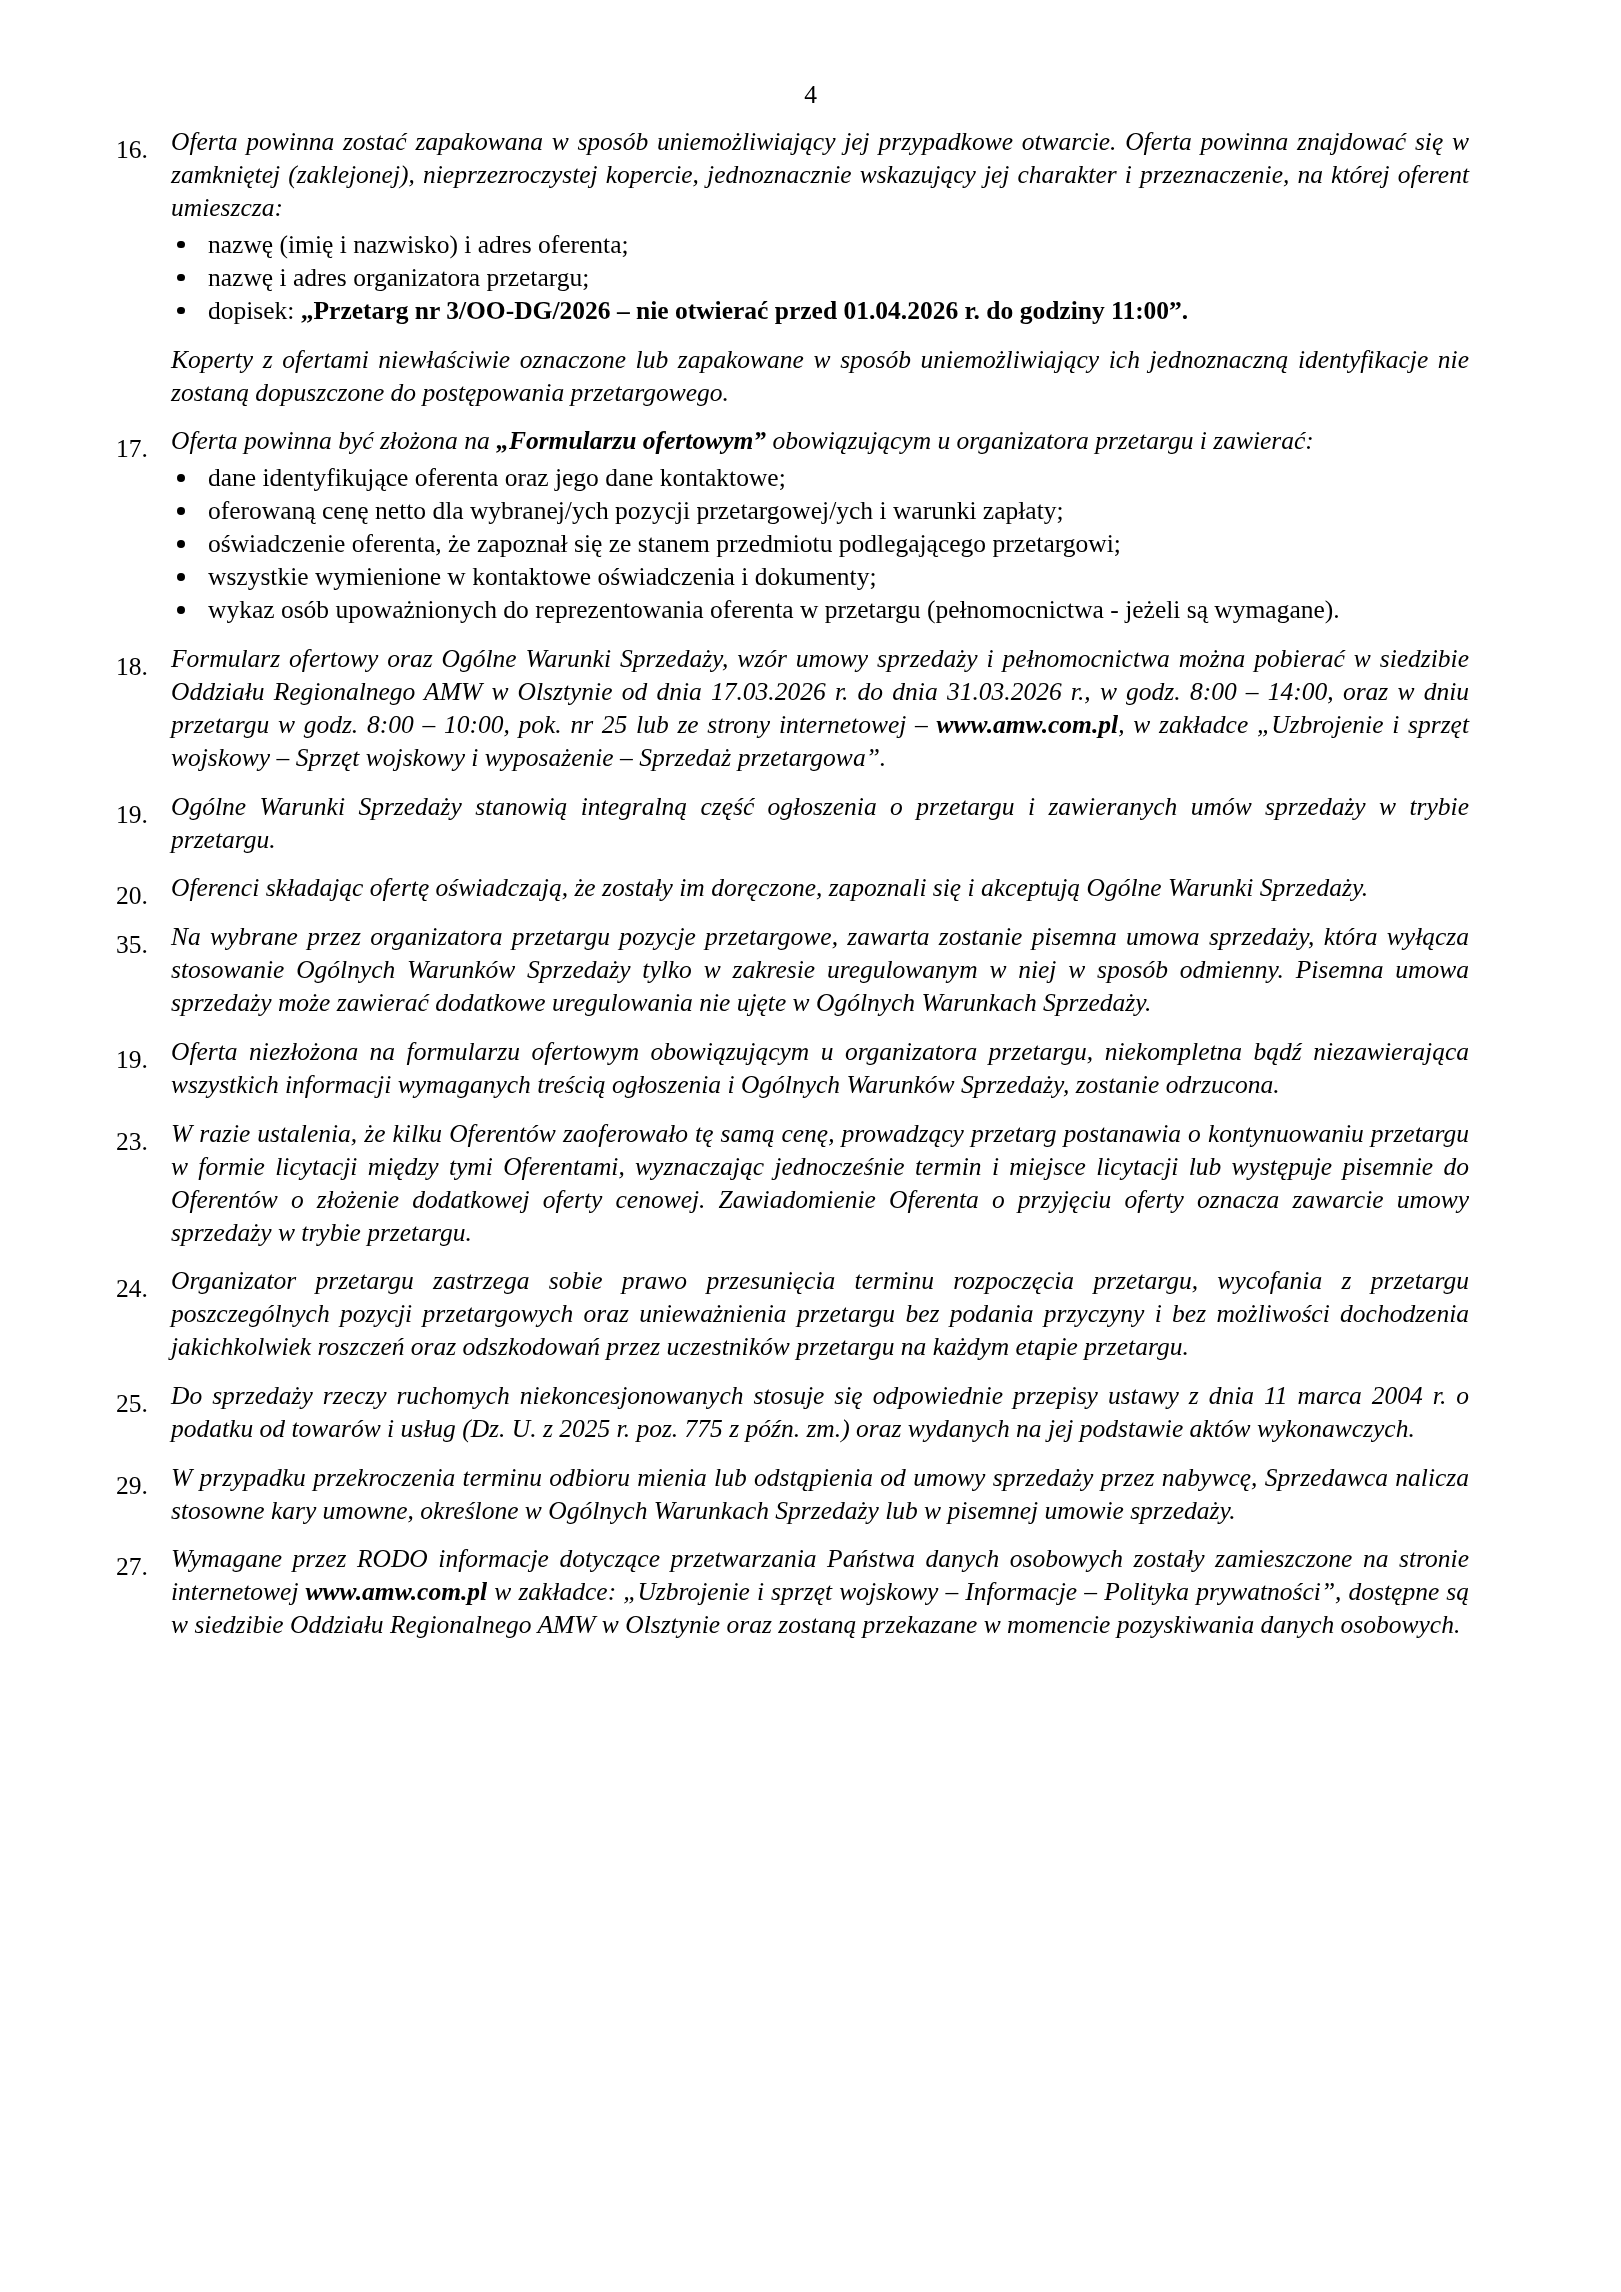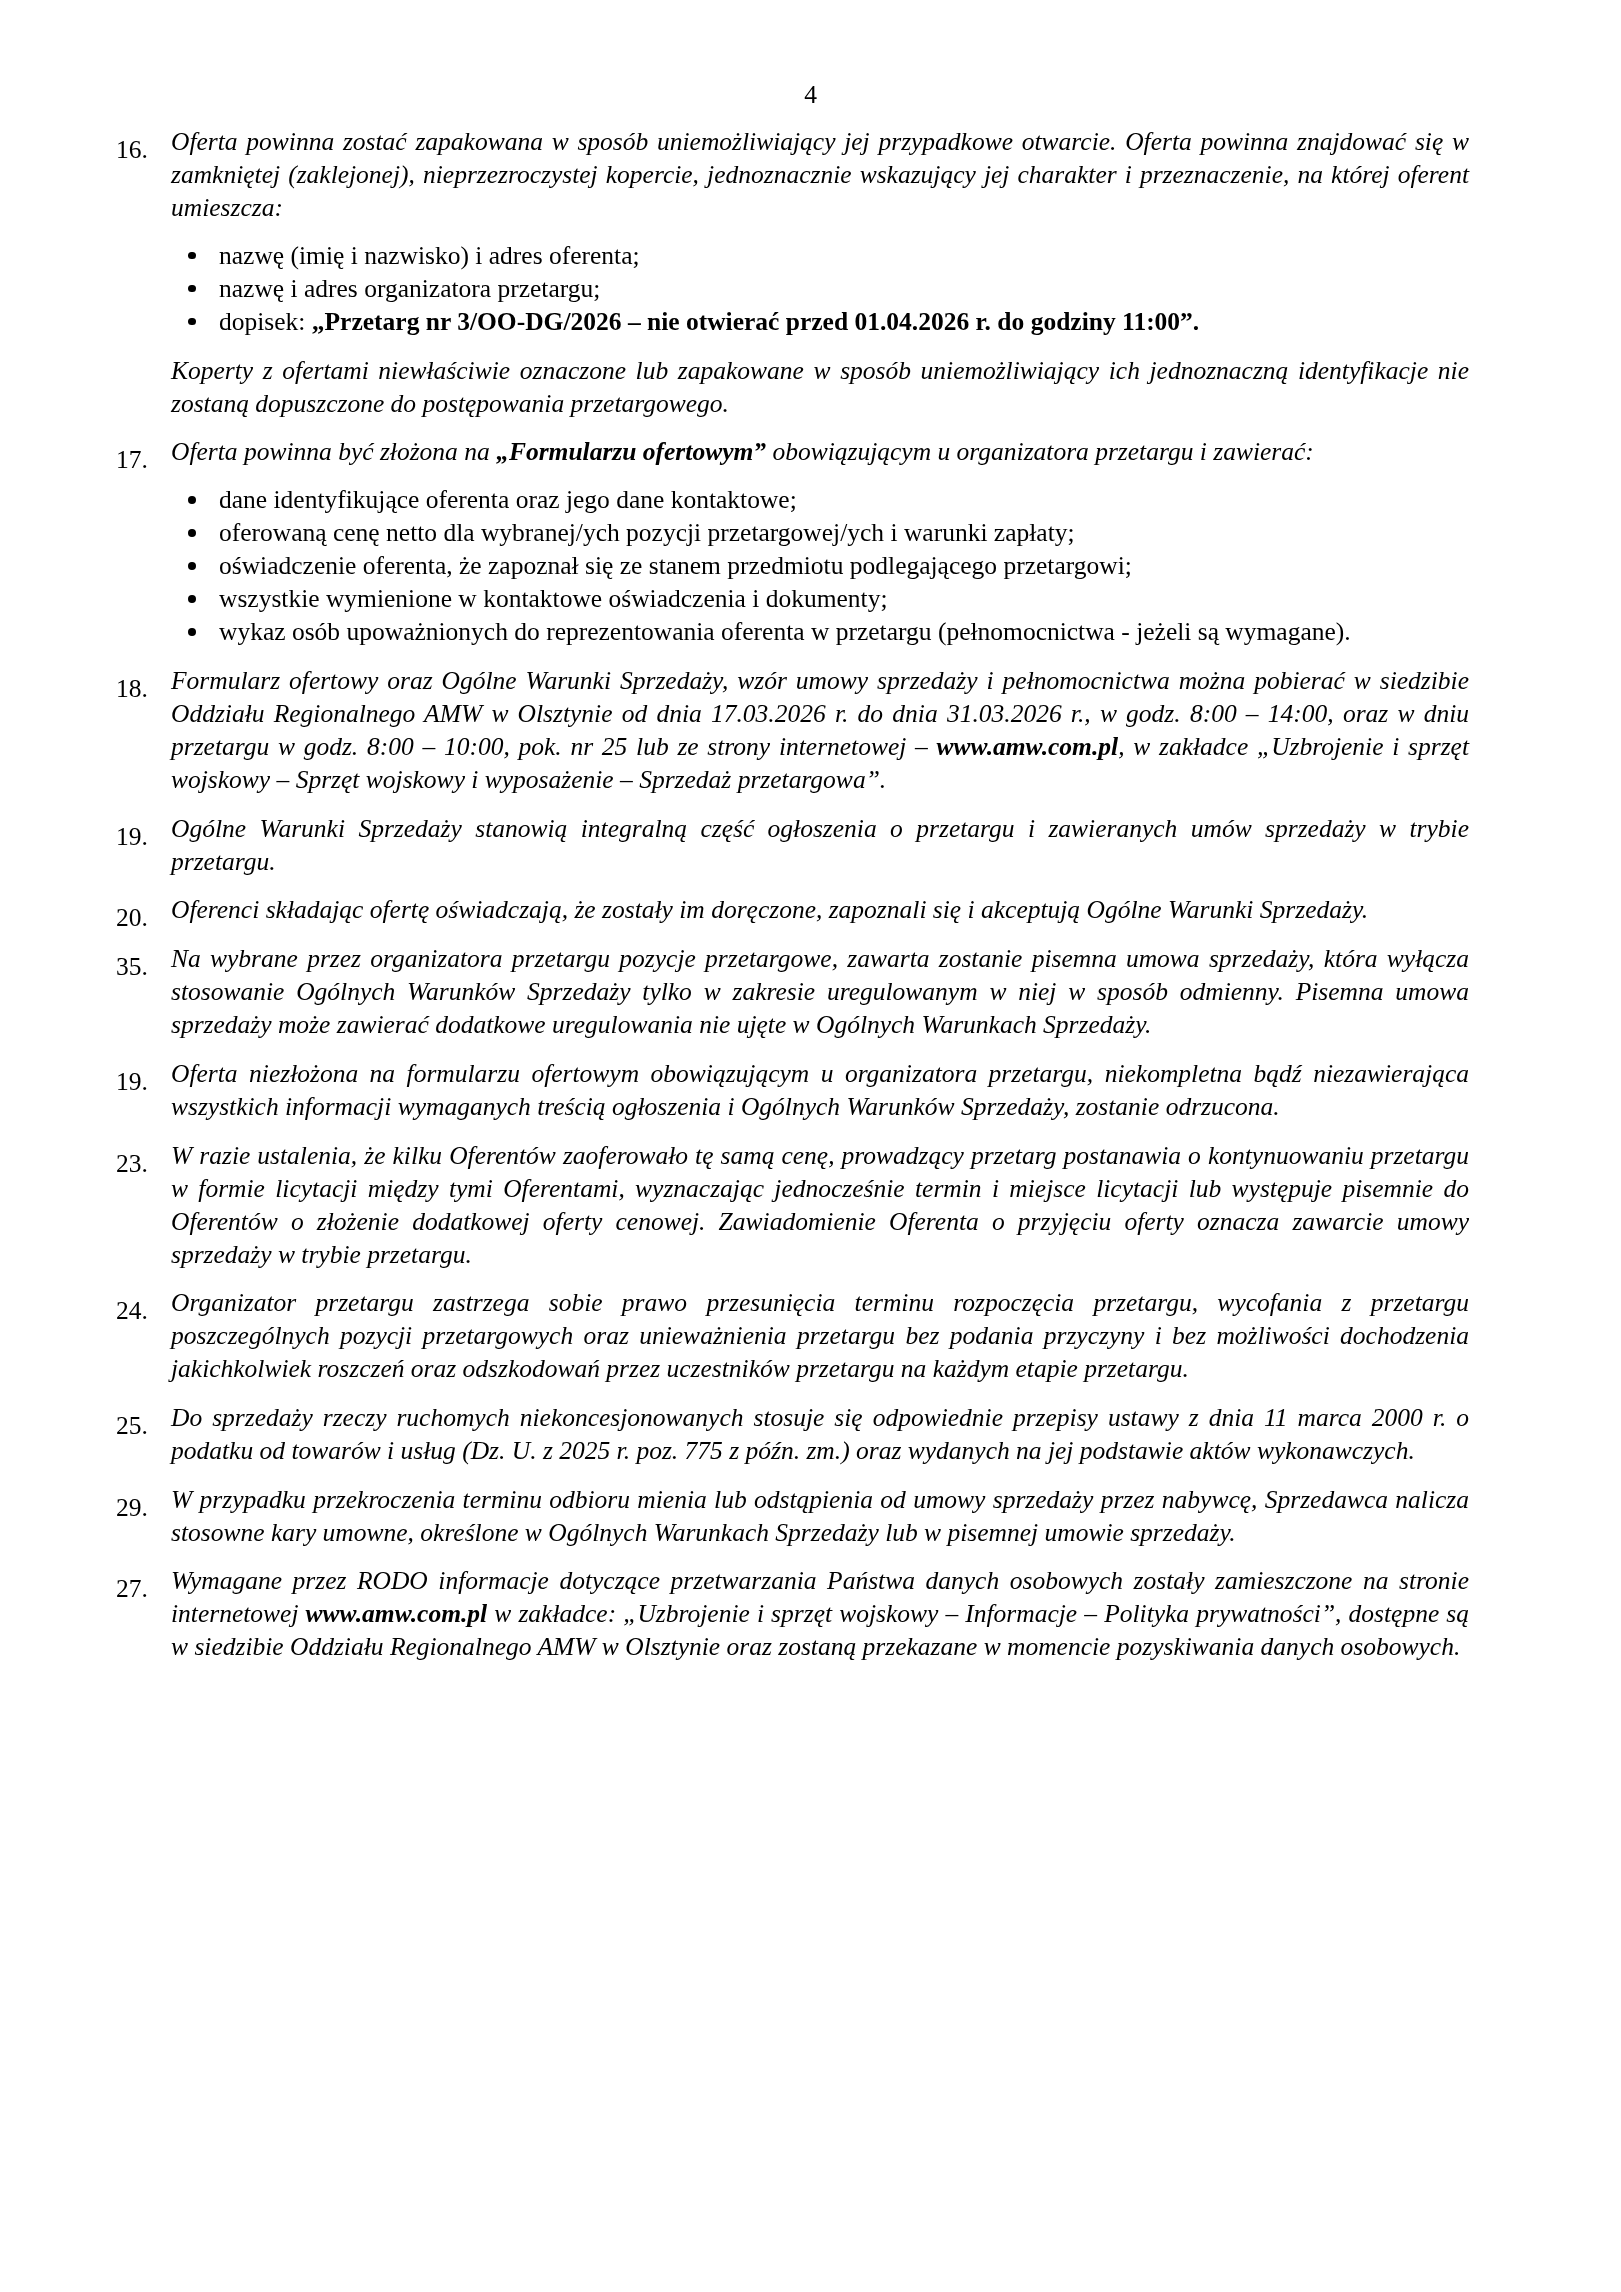--- a/index.html
+++ b/index.html
@@ -11,21 +11,21 @@
     font-size: 25.5px; line-height: 33px;
   }
   .page-number {
     position: absolute; top: 78px; left: 0; width: 1621px; text-align: center;
     font-size: 25.5px;
   }
   .content { position: absolute; left: 116px; top: 125px; width: 1353px; }
   .item { position: relative; padding-left: 55px; margin-bottom: 15.7px; text-align: justify; }
   .item-num { position: absolute; left: 0; top: 8px; }
   .para { text-align: justify; font-style: italic; }
-  ul.bullets { list-style: none; margin: 15px; padding: 0; }
+  ul.bullets { list-style: none; margin: 4px; padding: 0; }
   ul.bullets li { position: relative; padding-left: 33px; text-align: justify; }
   ul.bullets li::before {
     content: ""; position: absolute; left: 2px; top: 12.7px;
     width: 7.8px; height: 7.8px; border-radius: 50%; background: #000;
   }
   b { font-weight: bold; }
 </style>
 </head>
 <body>
 
@@ -87,21 +87,21 @@
       <div class="para">W razie ustalenia, że kilku Oferentów zaoferowało tę samą cenę, prowadzący przetarg postanawia o kontynuowaniu przetargu w formie licytacji między tymi Oferentami, wyznaczając jednocześnie termin i miejsce licytacji lub występuje pisemnie do Oferentów o złożenie dodatkowej oferty cenowej. Zawiadomienie Oferenta o przyjęciu oferty oznacza zawarcie umowy sprzedaży w trybie przetargu.</div>
     </div>
 
     <div class="item">
       <span class="item-num">24.</span>
       <div class="para">Organizator przetargu zastrzega sobie prawo przesunięcia terminu rozpoczęcia przetargu, wycofania z przetargu poszczególnych pozycji przetargowych oraz unieważnienia przetargu bez podania przyczyny i bez możliwości dochodzenia jakichkolwiek roszczeń oraz odszkodowań przez uczestników przetargu na każdym etapie przetargu.</div>
     </div>
 
     <div class="item">
       <span class="item-num">25.</span>
-      <div class="para">Do sprzedaży rzeczy ruchomych niekoncesjonowanych stosuje się odpowiednie przepisy ustawy z dnia 11 marca 2000 r. o podatku od towarów i usług (Dz. U. z 2025 r. poz. 775 z późn. zm.) oraz wydanych na jej podstawie aktów wykonawczych.</div>
+      <div class="para">Do sprzedaży rzeczy ruchomych niekoncesjonowanych stosuje się odpowiednie przepisy ustawy z dnia 11 marca 2004 r. o podatku od towarów i usług (Dz. U. z 2025 r. poz. 775 z późn. zm.) oraz wydanych na jej podstawie aktów wykonawczych.</div>
     </div>
 
     <div class="item">
       <span class="item-num">29.</span>
       <div class="para">W przypadku przekroczenia terminu odbioru mienia lub odstąpienia od umowy sprzedaży przez nabywcę, Sprzedawca nalicza stosowne kary umowne, określone w Ogólnych Warunkach Sprzedaży lub w pisemnej umowie sprzedaży.</div>
     </div>
 
     <div class="item">
       <span class="item-num">27.</span>
       <div class="para"><span>Wymagane przez RODO informacje dotyczące przetwarzania Państwa danych osobowych zostały zamieszczone na stronie internetowej </span><b>www.amw.com.pl</b><span> w zakładce: „Uzbrojenie i sprzęt wojskowy – Informacje – Polityka prywatności”, dostępne są w siedzibie Oddziału Regionalnego AMW w Olsztynie oraz zostaną przekazane w momencie pozyskiwania danych osobowych.</span></div>

